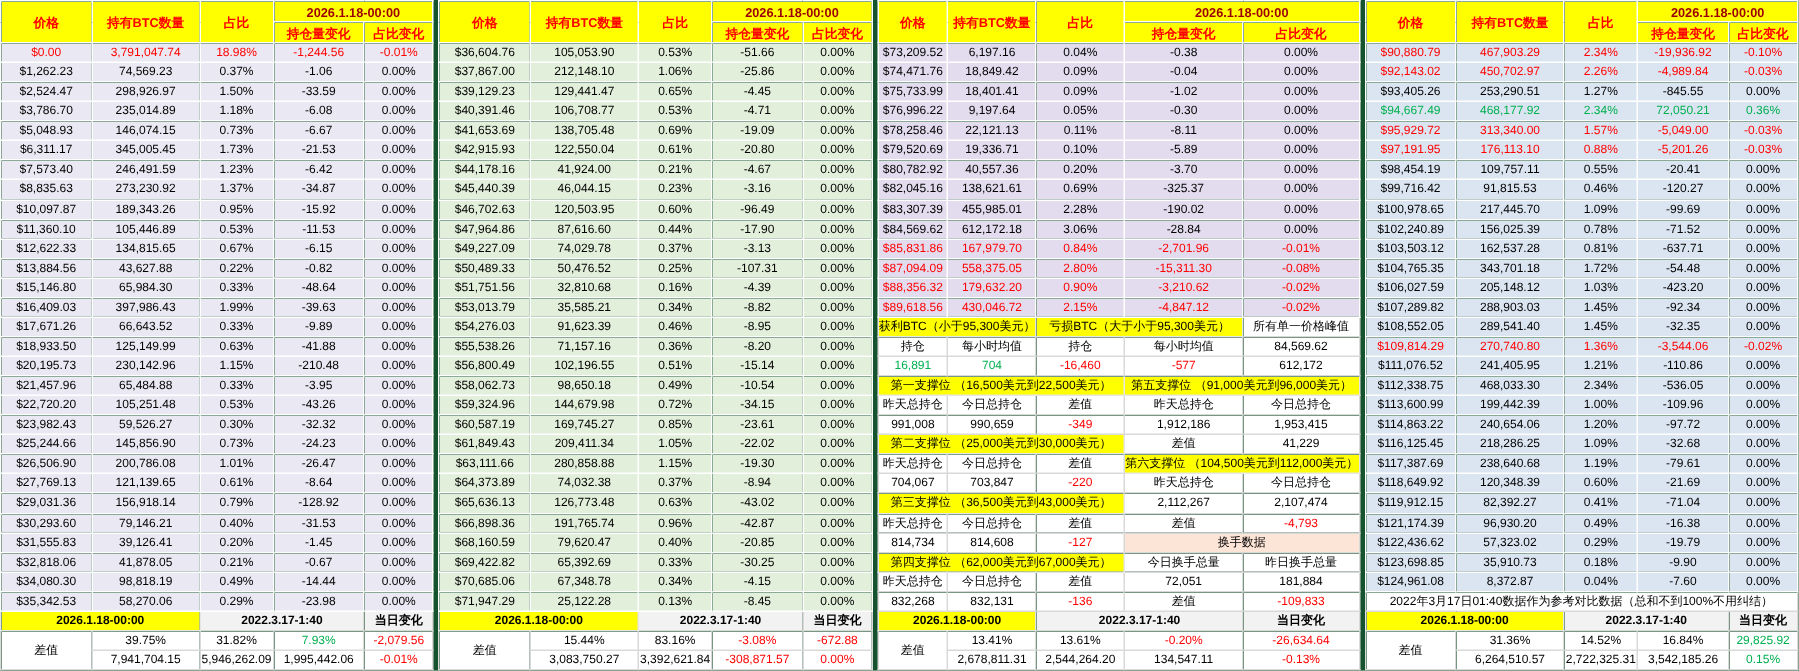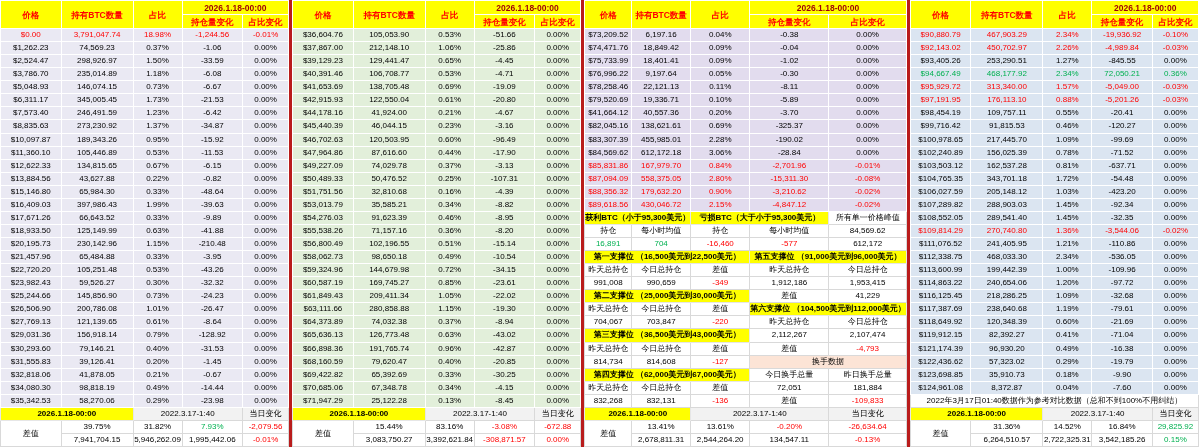--- a/index.html
+++ b/index.html
@@ -1,31 +1,31 @@
 <!DOCTYPE html>
 <html><head>
 <meta charset="utf-8">
 <style>
   *{box-sizing:border-box}
   html,body{margin:0;padding:0;background:#ffffff}
   body{font-family:"Liberation Sans","DejaVu Sans",sans-serif;font-size:8px;color:#000}
-  .wrap{display:flex;width:1199px;height:447px;gap:3px;background:#b91c1c}
+  .wrap{display:flex;width:1199px;height:447px;gap:3px;background:#14532d}
   table{flex:1;border-collapse:collapse;table-layout:fixed;font-size:8px}
   th,td{text-align:center;overflow:hidden;white-space:nowrap;padding:0;height:13px;line-height:12px;border:1px solid #ffffff}
   thead th{background:#ffff00;color:#ff0000;font-weight:bold;font-size:8.5px;height:14px}
   thead th.hd{color:#9c0006}
   tbody td{background:var(--tint)}
-  td.y{background:#ffff00;font-weight:bold;border-color:#e6e6e6;color:#000}
+  td.y{background:#ffff00;font-weight:normal;border-color:#e6e6e6;color:#000}
   td.w{background:#ffffff;border-color:#d9d9d9}
   td.o{background:#fce4d6;border-color:#d9d9d9}
   .r{color:#ff0000}
   .g{color:#00b050}
   tfoot td{background:#ffffff;border-color:#d9d9d9;height:13px}
   tfoot td.y{background:#ffff00;font-weight:bold;border-color:#e6e6e6}
-  tfoot td.fg{background:#f2f2f2;font-weight:normal}
+  tfoot td.fg{background:#f2f2f2;font-weight:bold}
 </style>
 </head>
 <body>
 
 <div class="wrap">
     <table style="--tint: #eae9f3;">
       <colgroup>
         <col style="width: 21%;">
         <col style="width: 25%;">
         <col style="width: 17%;">
@@ -573,21 +573,21 @@
           <td>0.00%</td>
         </tr>
         <tr>
           <td>$79,520.69</td>
           <td>19,336.71</td>
           <td>0.10%</td>
           <td>-5.89</td>
           <td>0.00%</td>
         </tr>
         <tr>
-          <td>$41,664.12</td>
+          <td>$80,782.92</td>
           <td>40,557.36</td>
           <td>0.20%</td>
           <td>-3.70</td>
           <td>0.00%</td>
         </tr>
         <tr>
           <td>$82,045.16</td>
           <td>138,621.61</td>
           <td>0.69%</td>
           <td>-325.37</td>

